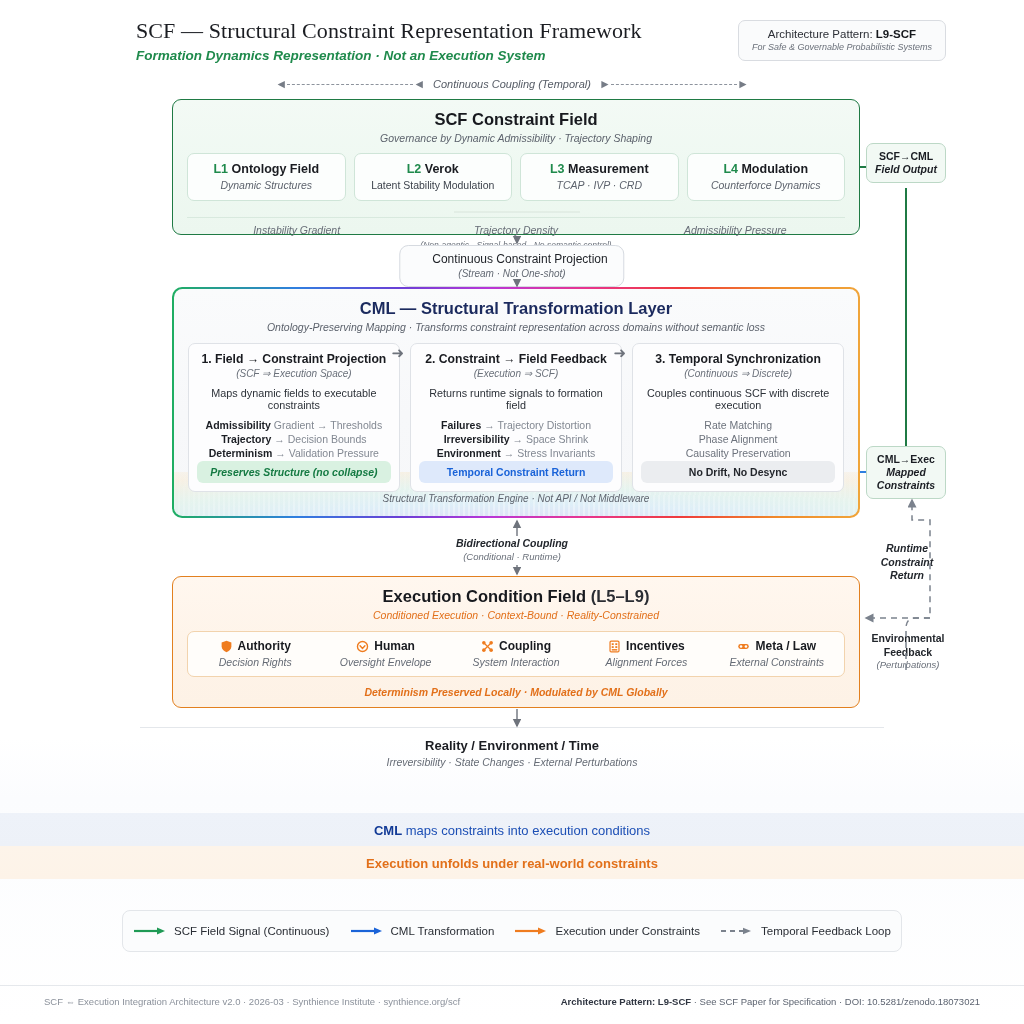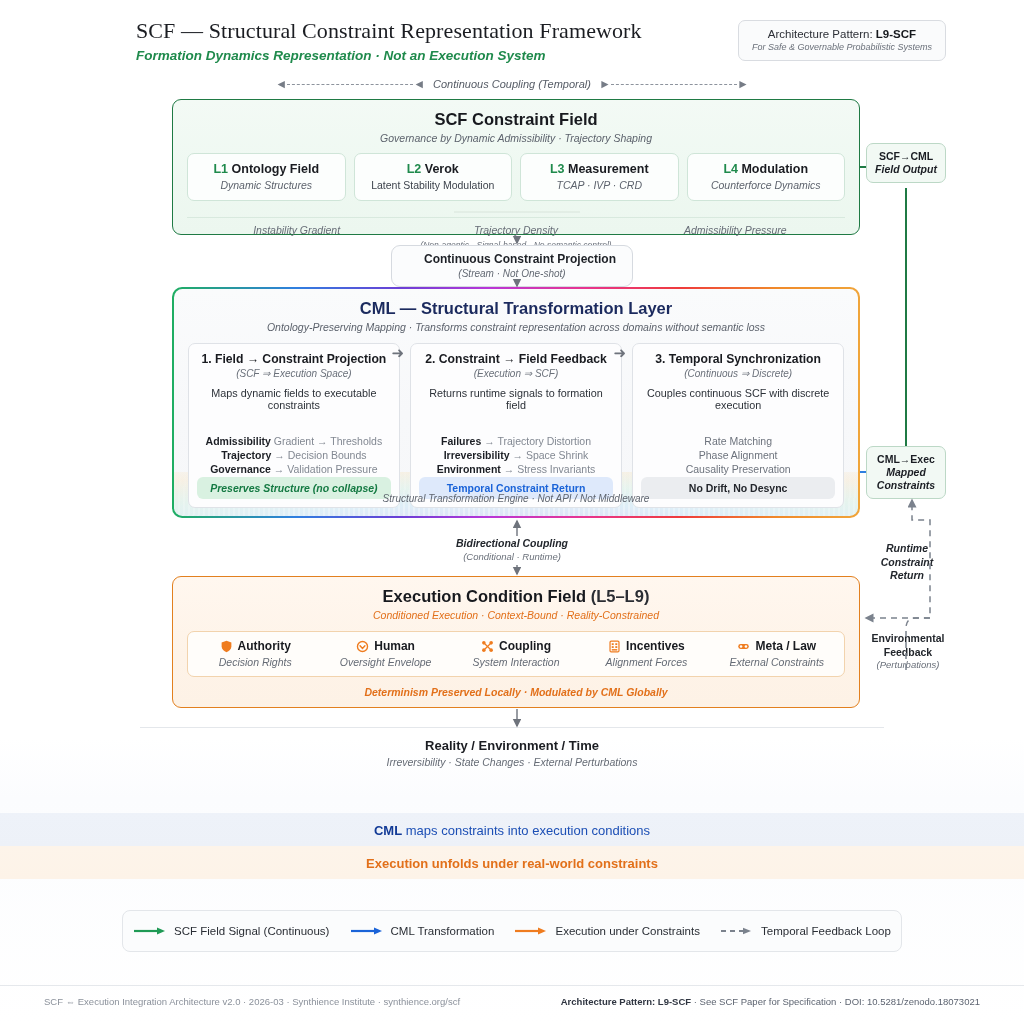--- a/index.html
+++ b/index.html
@@ -87,21 +87,21 @@
     border-top: 1px solid #d8e9de;
   }
   .scf-foot span { flex: 1; text-align: center; font-size: 10.5px; font-style: italic; color: #666c76; }
 
   
   .pill {
     position: absolute; left: 50%; transform: translateX(-50%);
     background: #fbfcfd; border: 1px solid #d6dae0; border-radius: 9px;
     padding: 6px 16px 7px 16px; text-align: center;
   }
-  .pill .p1 { font-size: 12px; font-weight: bold; color: #1d2026; margin-left: 16px; }
+  .pill .p1 { font-size: 12px; font-weight: normal; color: #1d2026; margin-left: 16px; }
   .pill .p2 { font-size: 10px; font-style: italic; color: #646a74; margin-top: 2px; }
 
   
   .cml-outer {
     top: 287px; height: 231px;
     padding: 1.8px; border-radius: 10px;
     background: linear-gradient(90deg,#1fae62 0%, #2f7fe0 18%, #6a3fd6 33%, #b936d8 46%, #e8348f 60%, #ef3b3b 74%, #f08a2a 88%, #f0a53a 100%);
   }
   .cml-inner {
     width: 100%; height: 100%; border-radius: 8.4px;
@@ -126,21 +126,21 @@
 
   .cml-cols { display:flex; gap: 10px; margin-top: 10px; position: relative; }
   .cml-card {
     flex: 1; background: #fdfdfe; border: 1px solid #dfe2e7; border-radius: 7px;
     padding: 8px 8px 8px 8px; text-align: center; min-height: 124px;
     display: flex; flex-direction: column;
   }
   .cml-card .cc-title { font-size: 12.2px; font-weight: bold; color: #191b20; }
   .cml-card .cc-sub { font-size: 10px; font-style: italic; color: #6a707a; margin-top: 2px; }
   .cml-card .cc-lead { font-size: 10.8px; color: #2c3138; margin-top: 8px; }
-  .cml-card .cc-list { margin-top: 24px; }
+  .cml-card .cc-list { margin-top: 8px; }
   .cml-card .cc-list div { font-size: 10.5px; color: #828892; margin-bottom: 2px; }
   .cml-card .cc-list div b { color: #1b1e24; }
   .cml-card .cc-list.plain div { color: #6d737d; }
   .cml-card .cc-chip {
     margin-top: auto; border-radius: 6px; padding: 5px 4px; font-size: 10.5px;
   }
   .chip-green { background: #d9f1e1; color: #157a43; font-style: italic; font-weight: bold; }
   .chip-blue  { background: #dee9fb; color: #1a63d8; font-weight: bold; }
   .chip-gray  { background: #ebedf0; color: #23262c; font-weight: bold; }
 
@@ -299,21 +299,21 @@
       <div class="cml-sub">Ontology-Preserving Mapping · Transforms constraint representation across domains without semantic loss</div>
 
       <div class="cml-cols">
         <div class="cml-card">
           <div class="cc-title">1. Field → Constraint Projection</div>
           <div class="cc-sub">(SCF ⇒ Execution Space)</div>
           <div class="cc-lead">Maps dynamic fields to executable constraints</div>
           <div class="cc-list">
             <div><b>Admissibility</b><span> Gradient → Thresholds</span></div>
             <div><b>Trajectory</b><span> → Decision Bounds</span></div>
-            <div><b>Governance</b><span> → Validation Pressure</span></div>
+            <div><b>Determinism</b><span> → Validation Pressure</span></div>
           </div>
           <div class="cc-chip chip-green">Preserves Structure (no collapse)</div>
         </div>
 
         <div class="cml-card">
           <div class="cc-title">2. Constraint → Field Feedback</div>
           <div class="cc-sub">(Execution ⇒ SCF)</div>
           <div class="cc-lead">Returns runtime signals to formation field</div>
           <div class="cc-list">
             <div><b>Failures</b><span> → Trajectory Distortion</span></div>

